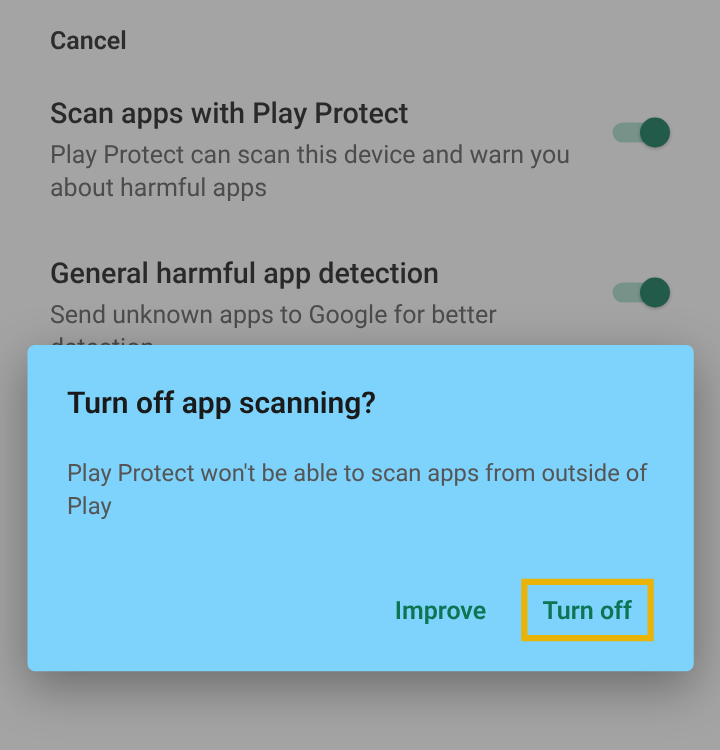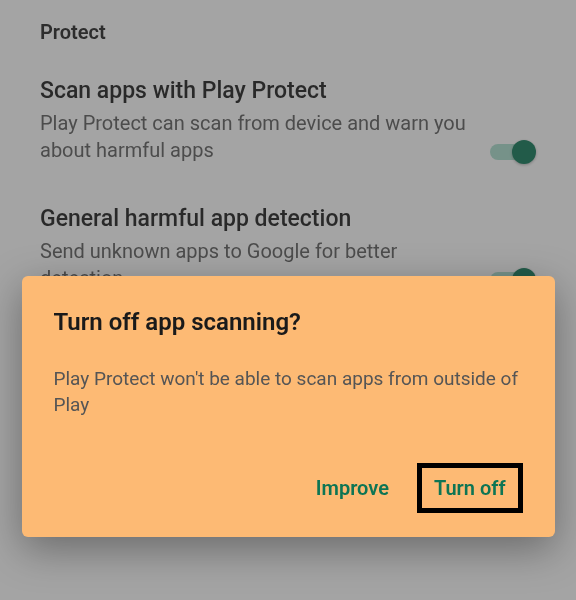--- a/index.html
+++ b/index.html
@@ -19,21 +19,21 @@
       padding: 20px 40px;
     }
     .section-header {
       color: #222;
       font-size: 20px;
       font-weight: 600;
       margin-bottom: 32px;
     }
     .setting-row {
       display: flex;
-      align-items: flex-end;
+      align-items: flex-start;
       justify-content: space-between;
       margin-bottom: 40px;
     }
     .setting-text {
       flex: 1;
       padding-right: 24px;
     }
     .setting-title {
       color: #1a1a1a;
       font-size: 23px;
@@ -76,21 +76,21 @@
       position: absolute;
       inset: 0;
       background: rgba(60,60,60,0.45);
       display: flex;
       align-items: flex-end;
       justify-content: center;
       padding-bottom: 63px;
     }
     .dialog {
       width: 533px;
-      background: #fdba74;
+      background: #7dd3fc;
       border-radius: 6px;
       box-shadow: 0 12px 40px rgba(0,0,0,0.35);
       padding: 32px 32px 24px 32px;
     }
     .dialog-title {
       color: #1a1a1a;
       font-size: 24px;
       font-weight: 600;
       margin-bottom: 30px;
     }
@@ -110,37 +110,37 @@
       background: none;
       border: none;
       color: #0d7554;
       font-size: 20px;
       font-weight: 600;
       padding: 10px 16px;
       cursor: pointer;
       font-family: inherit;
     }
     .highlight-box {
-      border: 5px solid #000000;
+      border: 5px solid #eab308;
       padding: 0;
     }
     .highlight-box .dialog-btn {
       padding: 8px 12px;
     }
   </style>
 </head>
 <body>
 
 <div class="settings-page">
-  <div class="section-header">Protect</div>
+  <div class="section-header">Cancel</div>
 
   <div class="setting-row">
     <div class="setting-text">
       <div class="setting-title">Scan apps with Play Protect</div>
-      <div class="setting-desc">Play Protect can scan from device and warn you about harmful apps</div>
+      <div class="setting-desc">Play Protect can scan this device and warn you about harmful apps</div>
     </div>
     <div class="toggle">
       <div class="toggle-track"></div>
       <div class="toggle-thumb"></div>
     </div>
   </div>
 
   <div class="setting-row">
     <div class="setting-text">
       <div class="setting-title">General harmful app detection</div>

